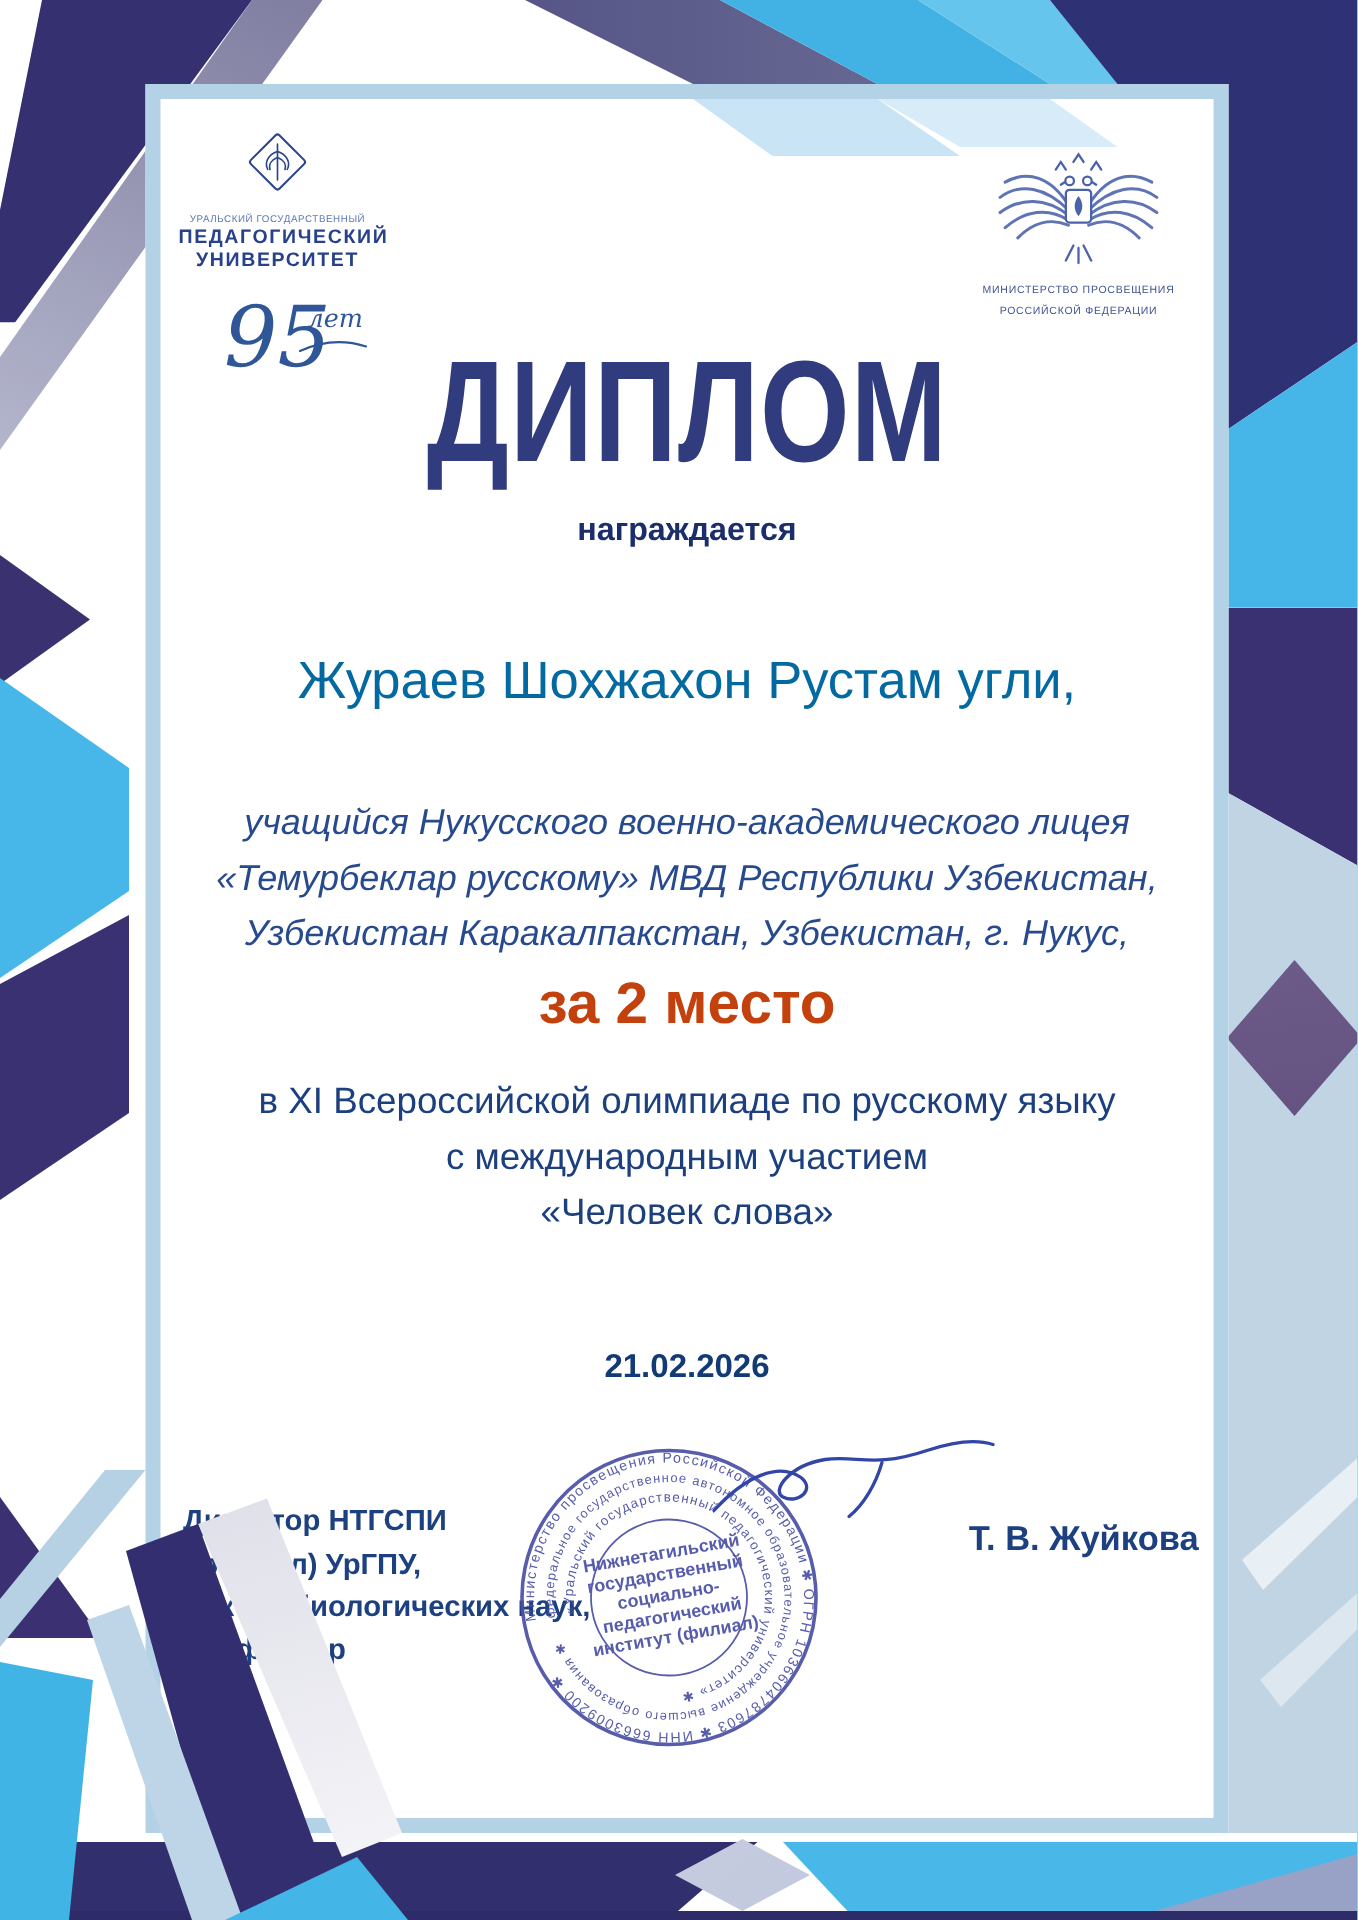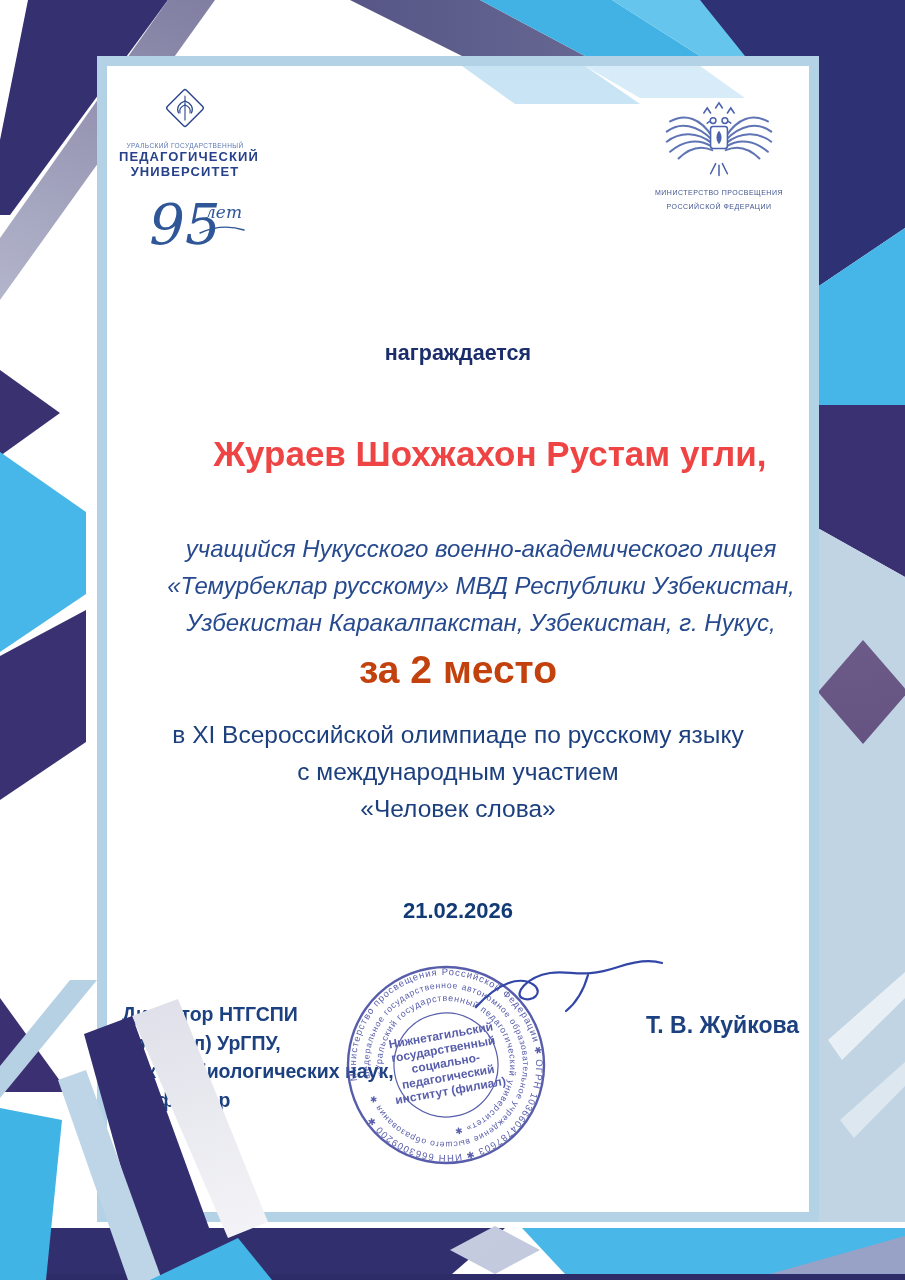--- a/index.html
+++ b/index.html
@@ -44,22 +44,22 @@
   .frame{position:absolute;left:97px;top:56px;width:702px;height:1146px;border:10px solid #b3d2e6;background:#ffffff;z-index:2;}
   .z3{z-index:3;}
   .s-in-fade1{background:linear-gradient(180deg,rgba(125,190,230,.45),rgba(255,255,255,0));clip-path:polygon(462px 66px,585px 66px,640px 104px,515px 104px);}
   .s-in-fade2{background:linear-gradient(180deg,rgba(170,215,240,.5),rgba(255,255,255,0));clip-path:polygon(585px 66px,700px 66px,745px 98px,640px 98px);}
   
   .content{position:absolute;inset:0;z-index:4;}
   .centered{left:108px;width:700px;text-align:center;}
   .t-title{top:222px;font-size:96px;line-height:106px;font-weight:bold;color:#303c7d;letter-spacing:1px;}
   .t-title span{display:inline-block;transform:scaleX(.8);transform-origin:center;}
   .t-awarded{top:341px;font-size:21.5px;font-weight:bold;color:#1b2e6b;}
-  .t-name{top:434px;font-size:35px;font-weight:bold;color:#ef4444;margin-left:32px;}
-  .t-desc{top:530px;font-size:24px;line-height:37px;font-style:italic;color:#274a8f;padding-left:23px;}
+  .t-name{top:434px;font-size:35px;font-weight:normal;color:#0369a1;}
+  .t-desc{top:530px;font-size:24px;line-height:37px;font-style:italic;color:#274a8f;}
   .t-award{top:648px;font-size:39px;font-weight:bold;color:#c2410c;}
   .t-event{top:716px;font-size:24.5px;line-height:37px;color:#1c3f7e;}
   .t-date{top:898px;font-size:22px;font-weight:bold;color:#123a74;}
   .t-director{left:122px;top:1000px;width:280px;font-size:19.5px;line-height:28.5px;font-weight:bold;color:#1c4080;text-align:left;}
   .t-signer{left:640px;top:1012px;width:165px;font-size:23px;font-weight:bold;color:#1c4080;text-align:center;}
   
   .uspu{left:119px;top:84px;width:132px;text-align:center;color:#27418a;}
   .uspu .tiny{font-size:6.5px;letter-spacing:.4px;color:#5a79b5;margin-top:6px;}
   .uspu .big{font-size:13px;font-weight:bold;letter-spacing:1.1px;line-height:15px;color:#27418a;}
   .uspu .anniv{position:relative;height:58px;margin-top:19px;font-family:"DejaVu Serif", serif;font-style:italic;color:#2f5697;}
@@ -157,20 +157,21 @@
         <path d="M80 14 l4 -6 4 6"></path>
         <path d="M66 74 l-6 12 M70 76 v12 M74 74 l6 12"></path>
       </g>
       <rect x="60" y="30" width="20" height="26" rx="3" fill="#ffffff" stroke="#4a61ab" stroke-width="1.8"></rect>
       <path d="M70 35 c-4 5 -4 11 0 16 c4 -5 4 -11 0 -16 z" fill="#4a61ab"></path>
     </svg>
     <div class="cap">МИНИСТЕРСТВО ПРОСВЕЩЕНИЯ</div>
     <div class="cap">РОССИЙСКОЙ ФЕДЕРАЦИИ</div>
   </div>
 
+  <div class="abs centered t-title"><span>ДИПЛОМ</span></div>
   <div class="abs centered t-awarded">награждается</div>
   <div class="abs centered t-name">Жураев Шохжахон Рустам угли,</div>
   <div class="abs centered t-desc">
     <div>учащийся Нукусского военно-академического лицея</div>
     <div>«Темурбеклар русскому» МВД Республики Узбекистан,</div>
     <div>Узбекистан Каракалпакстан, Узбекистан, г. Нукус,</div>
   </div>
   <div class="abs centered t-award">за 2 место</div>
   <div class="abs centered t-event">
     <div>в XI Всероссийской олимпиаде по русскому языку</div>

